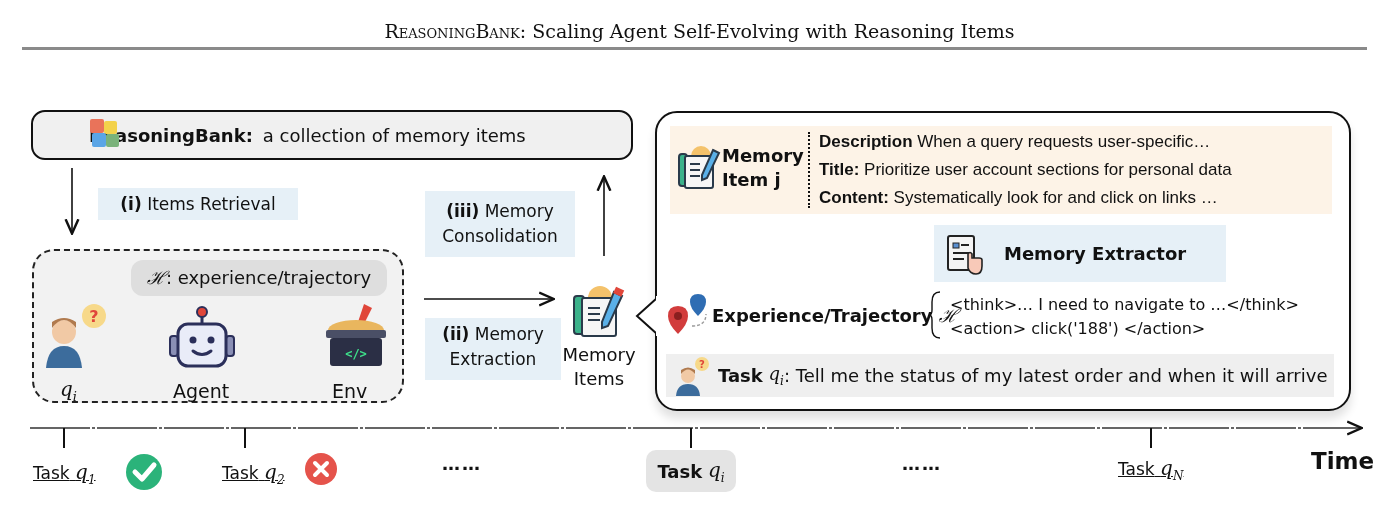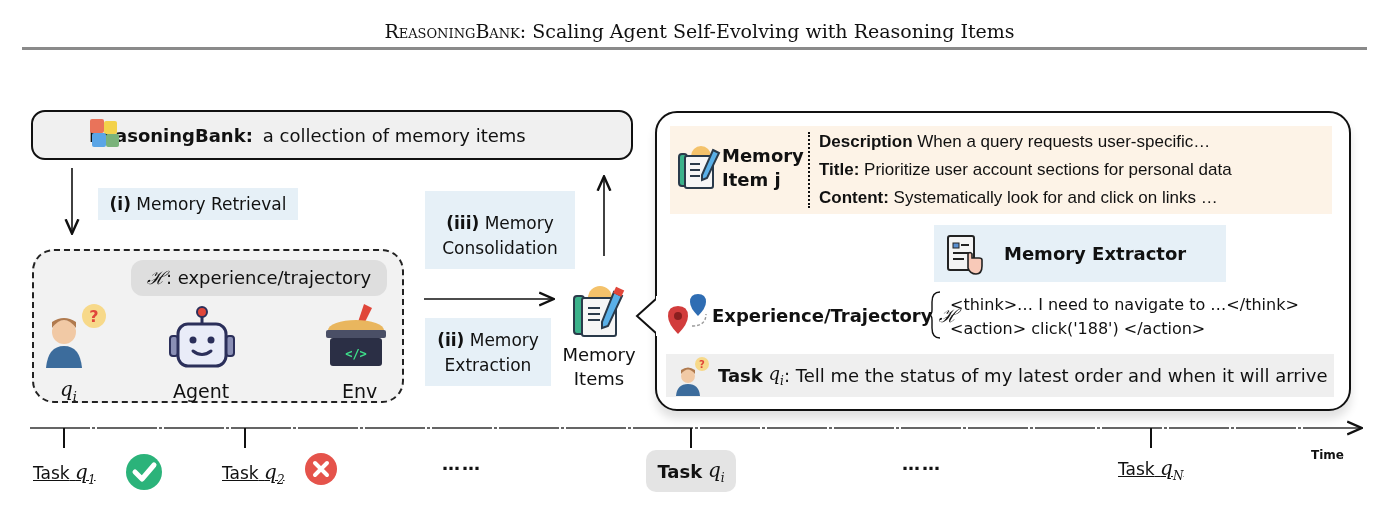--- a/index.html
+++ b/index.html
@@ -67,27 +67,27 @@
   <line x1="72" y1="168" x2="72" y2="232" stroke="#111" stroke-width="1.6" marker-end="url(#ah)"></line>
   <line x1="604" y1="256" x2="604" y2="178" stroke="#111" stroke-width="1.6" marker-end="url(#ah)"></line>
   <line x1="424" y1="299" x2="552" y2="299" stroke="#111" stroke-width="1.6" marker-end="url(#ah)"></line>
   <line x1="110" y1="348" x2="156" y2="348" stroke="#111" stroke-width="1.6" marker-end="url(#ahf)"></line>
   <line x1="262" y1="348" x2="312" y2="348" stroke="#111" stroke-width="1.6" marker-start="url(#ahs)" marker-end="url(#ahf)"></line>
   <line x1="864" y1="286" x2="864" y2="220" stroke="#111" stroke-width="1.6" marker-end="url(#ah)"></line>
   <line x1="30" y1="428" x2="1360" y2="428" stroke="#333" stroke-width="1.6" stroke-dasharray="60 2 3 2" marker-end="url(#ah)"></line>
 </svg>
 
 <div class="abs label-box" style="left:98px;top:188px;width:200px;height:32px;line-height:32px">
-  <b>(i)</b> <span>Memory Retrieval</span>
-</div>
-<div class="abs label-box" style="left:425px;top:191px;width:150px;height:58px;padding-top:20px">
+  <b>(i)</b> <span>Items Retrieval</span>
+</div>
+<div class="abs label-box" style="left:425px;top:191px;width:150px;height:58px;padding-top:8px">
   <b>(iii)</b> <span>Memory</span><br>
   <span>Consolidation</span>
 </div>
-<div class="abs label-box" style="left:425px;top:318px;width:126px;height:58px;padding-top:10px">
+<div class="abs label-box" style="left:425px;top:318px;width:136px;height:58px;padding-top:4px">
   <b>(ii)</b> <span>Memory</span><br>
   <span>Extraction</span>
 </div>
 
 <div class="abs loop-box"></div>
 <div class="abs traj-pill">
   <span class="math">ℋ</span><span>: experience/trajectory</span>
 </div>
 <svg class="abs" style="left:42px;top:300px" width="70" height="72">
   <circle cx="52" cy="16" r="12" fill="#f7d98a"></circle>
@@ -110,21 +110,21 @@
   <path d="M27,45 Q36,52 45,45" fill="none" stroke="#2b2f5a" stroke-width="3" stroke-linecap="round"></path>
 </svg>
 <div class="abs" style="left:173px;top:380px;font-size:19px">Agent</div>
 <svg class="abs" style="left:324px;top:302px" width="64" height="68">
   <path d="M40,2 L48,6 L40,22 L34,20 Z" fill="#e0463a"></path>
   <ellipse cx="32" cy="28" rx="28" ry="10" fill="#e9b65e"></ellipse>
   <rect x="2" y="28" width="60" height="8" rx="2" fill="#4a4f66"></rect>
   <rect x="6" y="36" width="52" height="28" rx="3" fill="#2b2f45"></rect>
   <text x="32" y="56" text-anchor="middle" font-size="12" font-weight="bold" fill="#3ee08a" font-family="DejaVu Sans Mono, monospace">&lt;/&gt;</text>
 </svg>
-<div class="abs" style="left:342px;top:380px;font-size:19px">Env</div>
+<div class="abs" style="left:332px;top:380px;font-size:19px">Env</div>
 
 <svg class="abs" style="left:570px;top:284px" width="56" height="56">
   <circle cx="30" cy="14" r="12" fill="#f4c26b"></circle>
   <rect x="4" y="12" width="10" height="38" rx="3" fill="#3bb28b" stroke="#2a3a4a" stroke-width="2"></rect>
   <rect x="12" y="14" width="34" height="38" rx="2" fill="#f6f6f6" stroke="#2a3a4a" stroke-width="2"></rect>
   <line x1="18" y1="24" x2="30" y2="24" stroke="#2a3a4a" stroke-width="2"></line>
   <line x1="18" y1="30" x2="30" y2="30" stroke="#2a3a4a" stroke-width="2"></line>
   <line x1="18" y1="36" x2="30" y2="36" stroke="#2a3a4a" stroke-width="2"></line>
   <path d="M44,8 L52,12 L38,42 L32,44 L32,38 Z" fill="#5ab0e8" stroke="#2a3a4a" stroke-width="2"></path>
   <rect x="44" y="4" width="9" height="7" fill="#e0463a" transform="rotate(25 48 8)"></rect>
@@ -221,13 +221,13 @@
 </svg>
 <div class="abs dots" style="left:442px">……</div>
 
 <div class="abs" style="left:646px;top:450px;width:90px;height:42px;background:#e4e4e4;border-radius:10px;display:flex;align-items:center;justify-content:center;font-size:18px">
   <b>Task</b>&nbsp;<span class="math" style="font-size:20px"><span>q</span><sub style="font-size:12px">i</sub></span>
 </div>
 <div class="abs dots" style="left:902px">……</div>
 <div class="abs task-label" style="left:1118px;top:456px">
   <span>Task</span> <span class="math" style="font-size:20px"><span>q</span><sub style="font-size:12px">N</sub></span>
 </div>
-<div class="abs" style="left:1311px;top:448px;font-size:12px;font-weight:bold">Time</div>
+<div class="abs" style="left:1311px;top:448px;font-size:23px;font-weight:bold">Time</div>
 
 </body></html>

